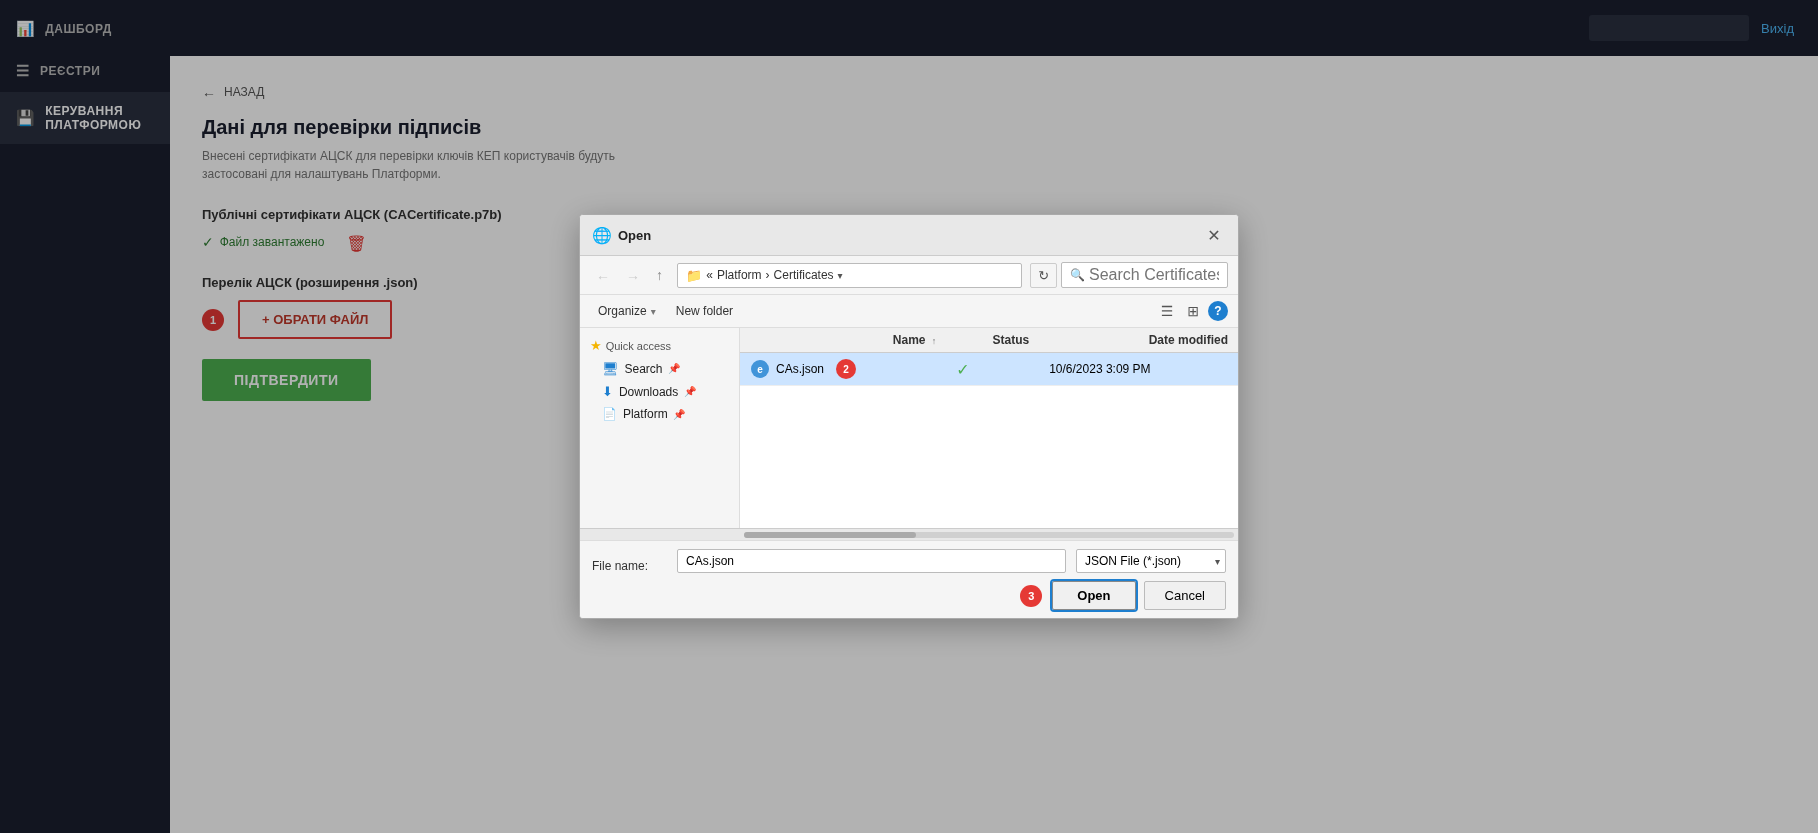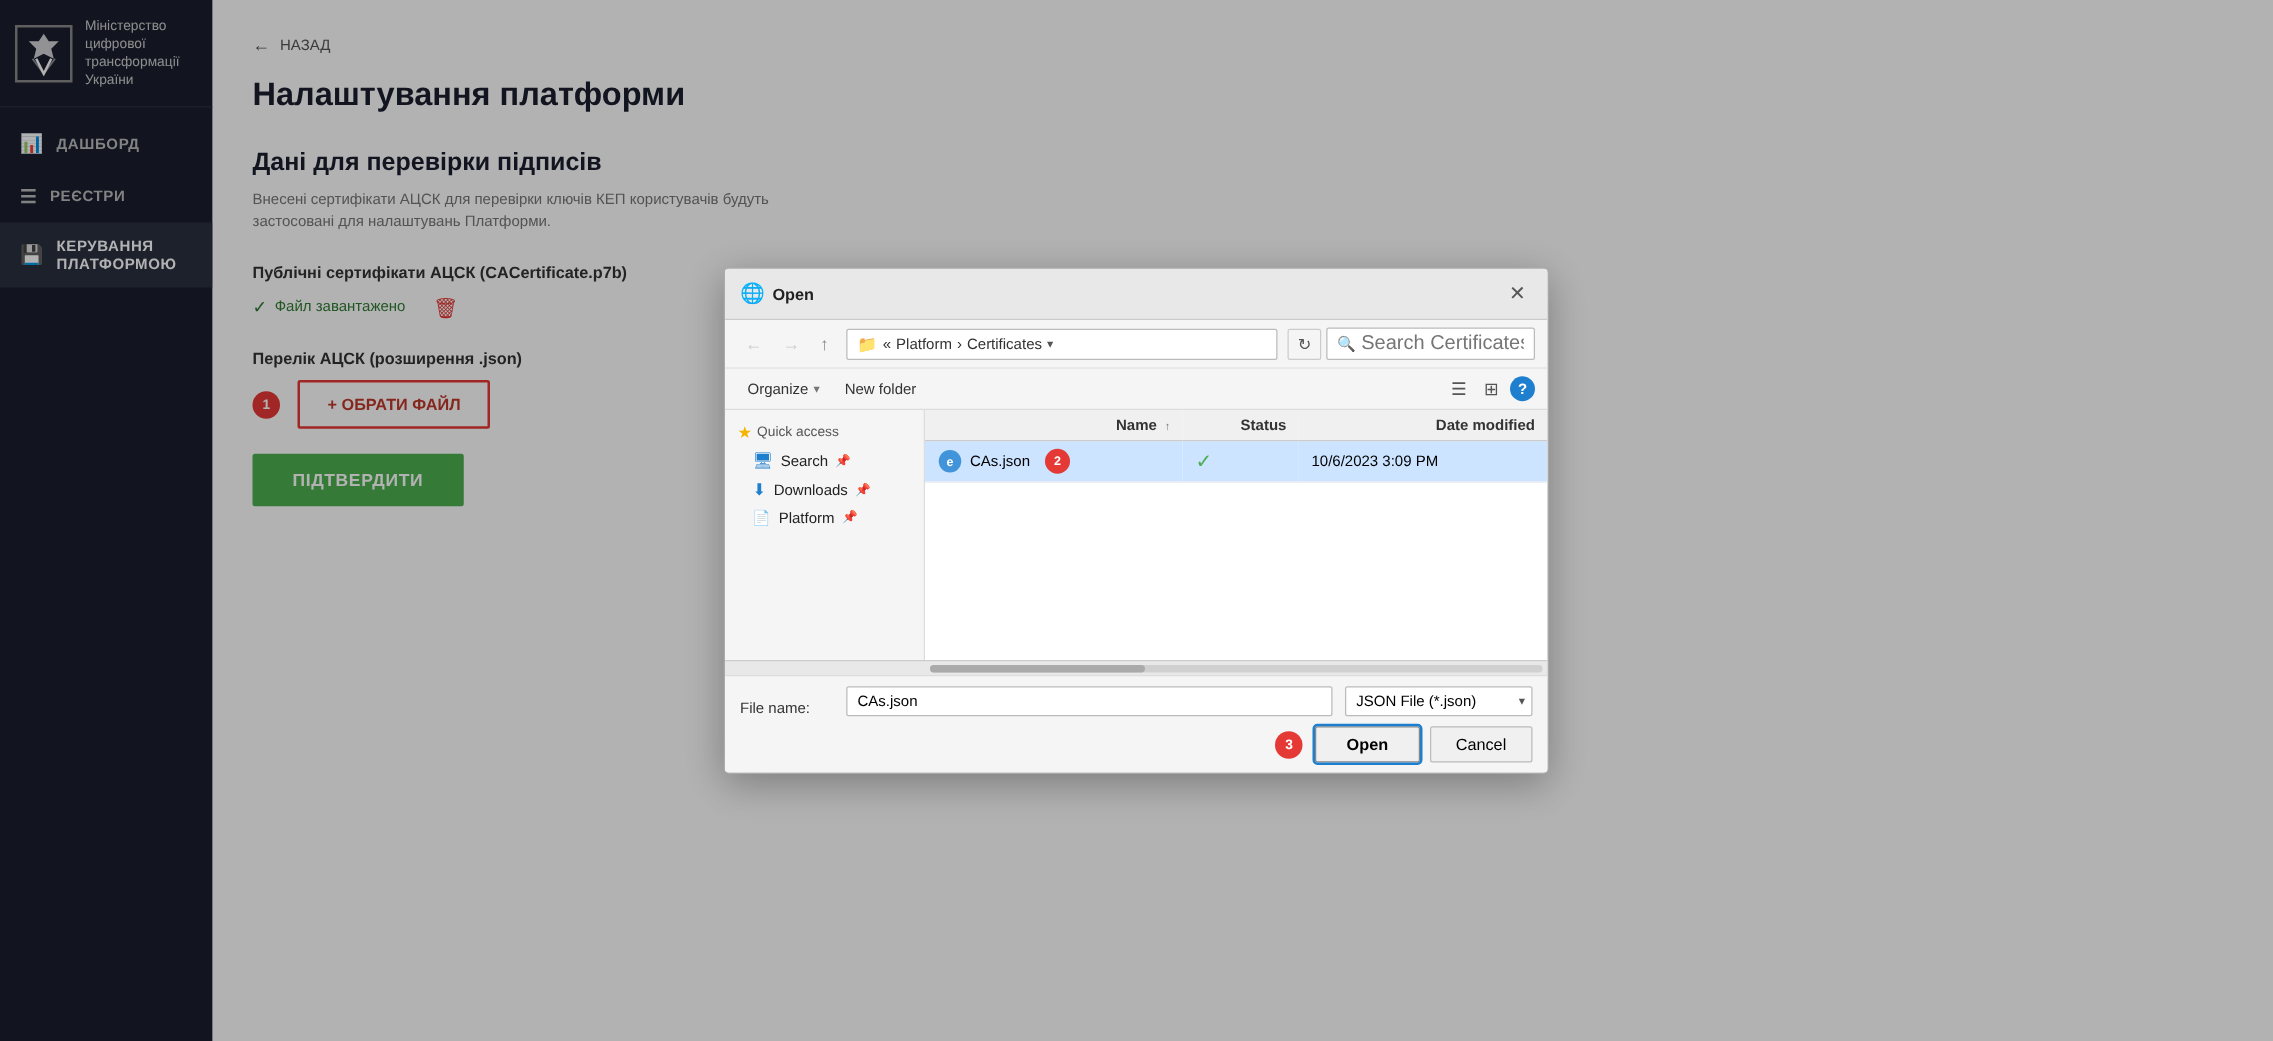--- a/index.html
+++ b/index.html
@@ -566,56 +566,49 @@
     .open-btn-wrapper {
       display: flex;
       align-items: center;
       gap: 6px;
     }
   </style>
 </head>
 <body>
 
 <div class="sidebar">
-  <div class="sidebar-logo">
-    <div class="logo-emblem">
-      <svg width="32" height="36" viewBox="0 0 32 36" fill="none" xmlns="http://www.w3.org/2000/svg">
-        <path d="M16 2 L20 8 L28 8 L22 14 L24 22 L16 18 L8 22 L10 14 L4 8 L12 8 Z" fill="#fff" opacity="0.8"></path>
-        <path d="M10 22 L16 34 L22 22" fill="none" stroke="#fff" stroke-width="2"></path>
-        <path d="M7 22 L16 34 L25 22" fill="none" stroke="#fff" stroke-width="1.5" opacity="0.5"></path>
-      </svg>
-    </div>
-    <div class="logo-text">Міністерство цифрової трансформації України</div>
-  </div>
   <nav class="sidebar-nav">
     <div class="sidebar-item">
       <span class="sidebar-icon">📊</span>
       <span>ДАШБОРД</span>
     </div>
     <div class="sidebar-item">
       <span class="sidebar-icon">☰</span>
       <span>РЕЄСТРИ</span>
     </div>
     <div class="sidebar-item active">
       <span class="sidebar-icon">💾</span>
       <span>КЕРУВАННЯ ПЛАТФОРМОЮ</span>
     </div>
   </nav>
 </div>
 
 <div class="main-wrapper">
+  <div class="topbar">
+    <input class="topbar-input" type="text" style="">
+    <a class="topbar-exit">Вихід</a>
+  </div>
 
   <div class="content-area">
 
     <div class="main-section">
       <div class="breadcrumb">
         <span class="breadcrumb-arrow">←</span>
         <span>НАЗАД</span>
       </div>
-      <div class="page-title">Налаштування платформи</div>
 
       <div class="section-title">Дані для перевірки підписів</div>
       <div class="section-desc">
         <span>Внесені сертифікати АЦСК для перевірки ключів КЕП користувачів будуть</span><br>
         <span>застосовані для налаштувань Платформи.</span>
       </div>
 
       <div class="cert-label">Публічні сертифікати АЦСК (CACertificate.p7b)</div>
       <div style="display:flex; align-items:center; gap:8px; margin-bottom:4px;">
         <div class="cert-uploaded">

